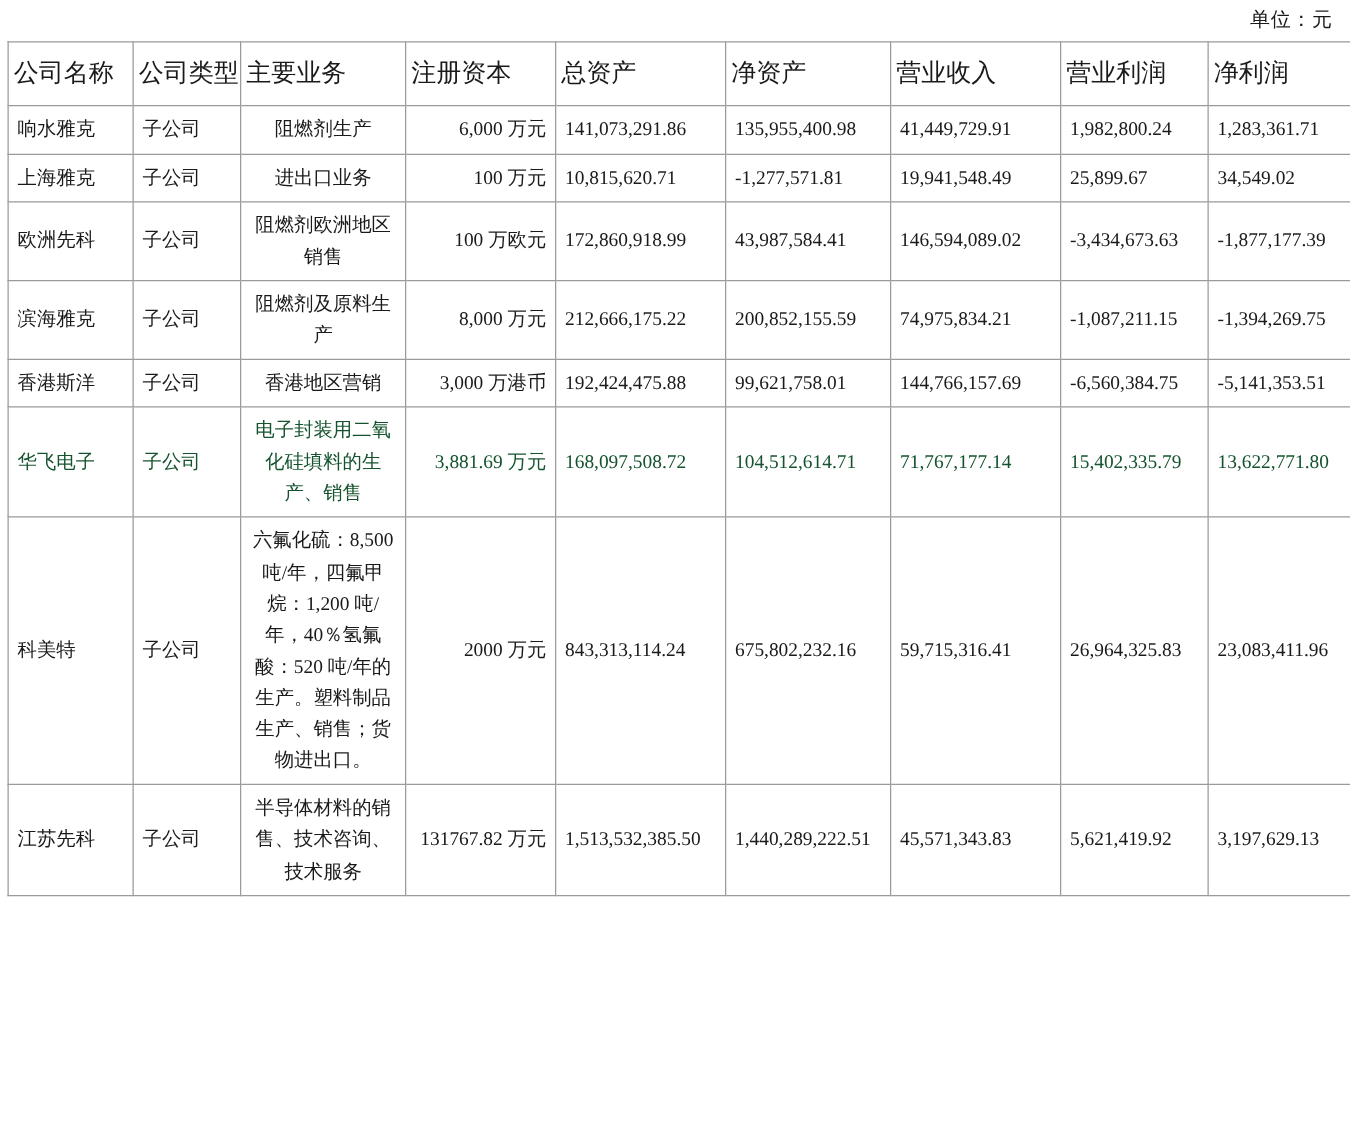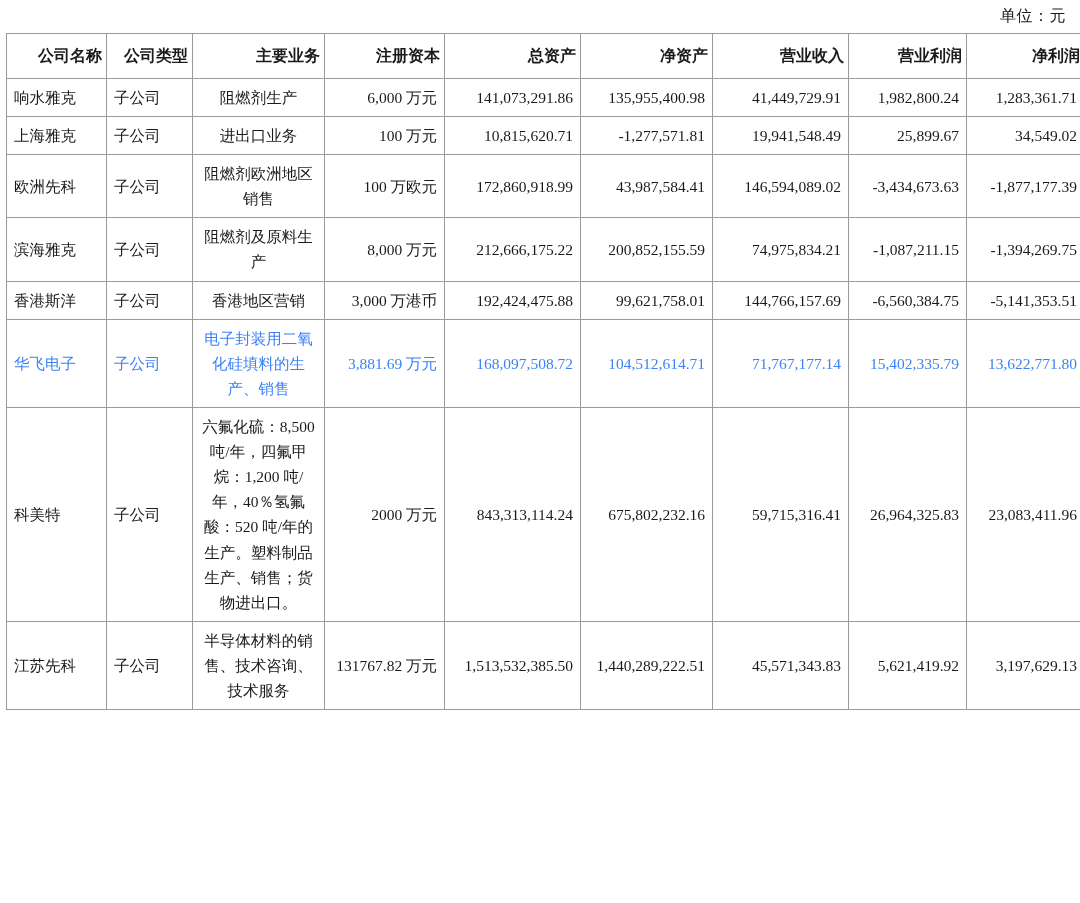--- a/index.html
+++ b/index.html
@@ -35,44 +35,44 @@
     font-size: 15.5px;
   }
   table.fin th, table.fin td {
     border: 1px solid #9a9a9a;
     padding: 6px 7px;
     vertical-align: middle;
     line-height: 1.62;
     word-break: break-all;
   }
   table.fin thead th {
-    text-align: right;
-    font-weight: bold;
-    font-size: 16px;
+    text-align: left;
+    font-weight: normal;
+    font-size: 20px;
     padding: 9px 4px;
     white-space: nowrap;
   }
   
   col.c0 { width: 100px; }
   col.c1 { width: 86px; }
   col.c2 { width: 132px; }
   col.c3 { width: 120px; }
   col.c4 { width: 136px; }
   col.c5 { width: 132px; }
   col.c6 { width: 136px; }
   col.c7 { width: 118px; }
   col.c8 { width: 118px; }
 
   td.name { text-align: left; }
   td.type { text-align: left; margin-top: 34px; }
   td.biz  { text-align: center; }
   td.cap  { text-align: right; }
-  td.num  { text-align: right; }
+  td.num  { text-align: left; }
 
-  tr.highlight td { color: #3b82f6; }
+  tr.highlight td { color: #14532d; }
 </style>
 </head>
 <body>
 
 <div class="page">
 
   <div class="unit-line">单位：元</div>
 
   <table class="fin">
     <colgroup>

